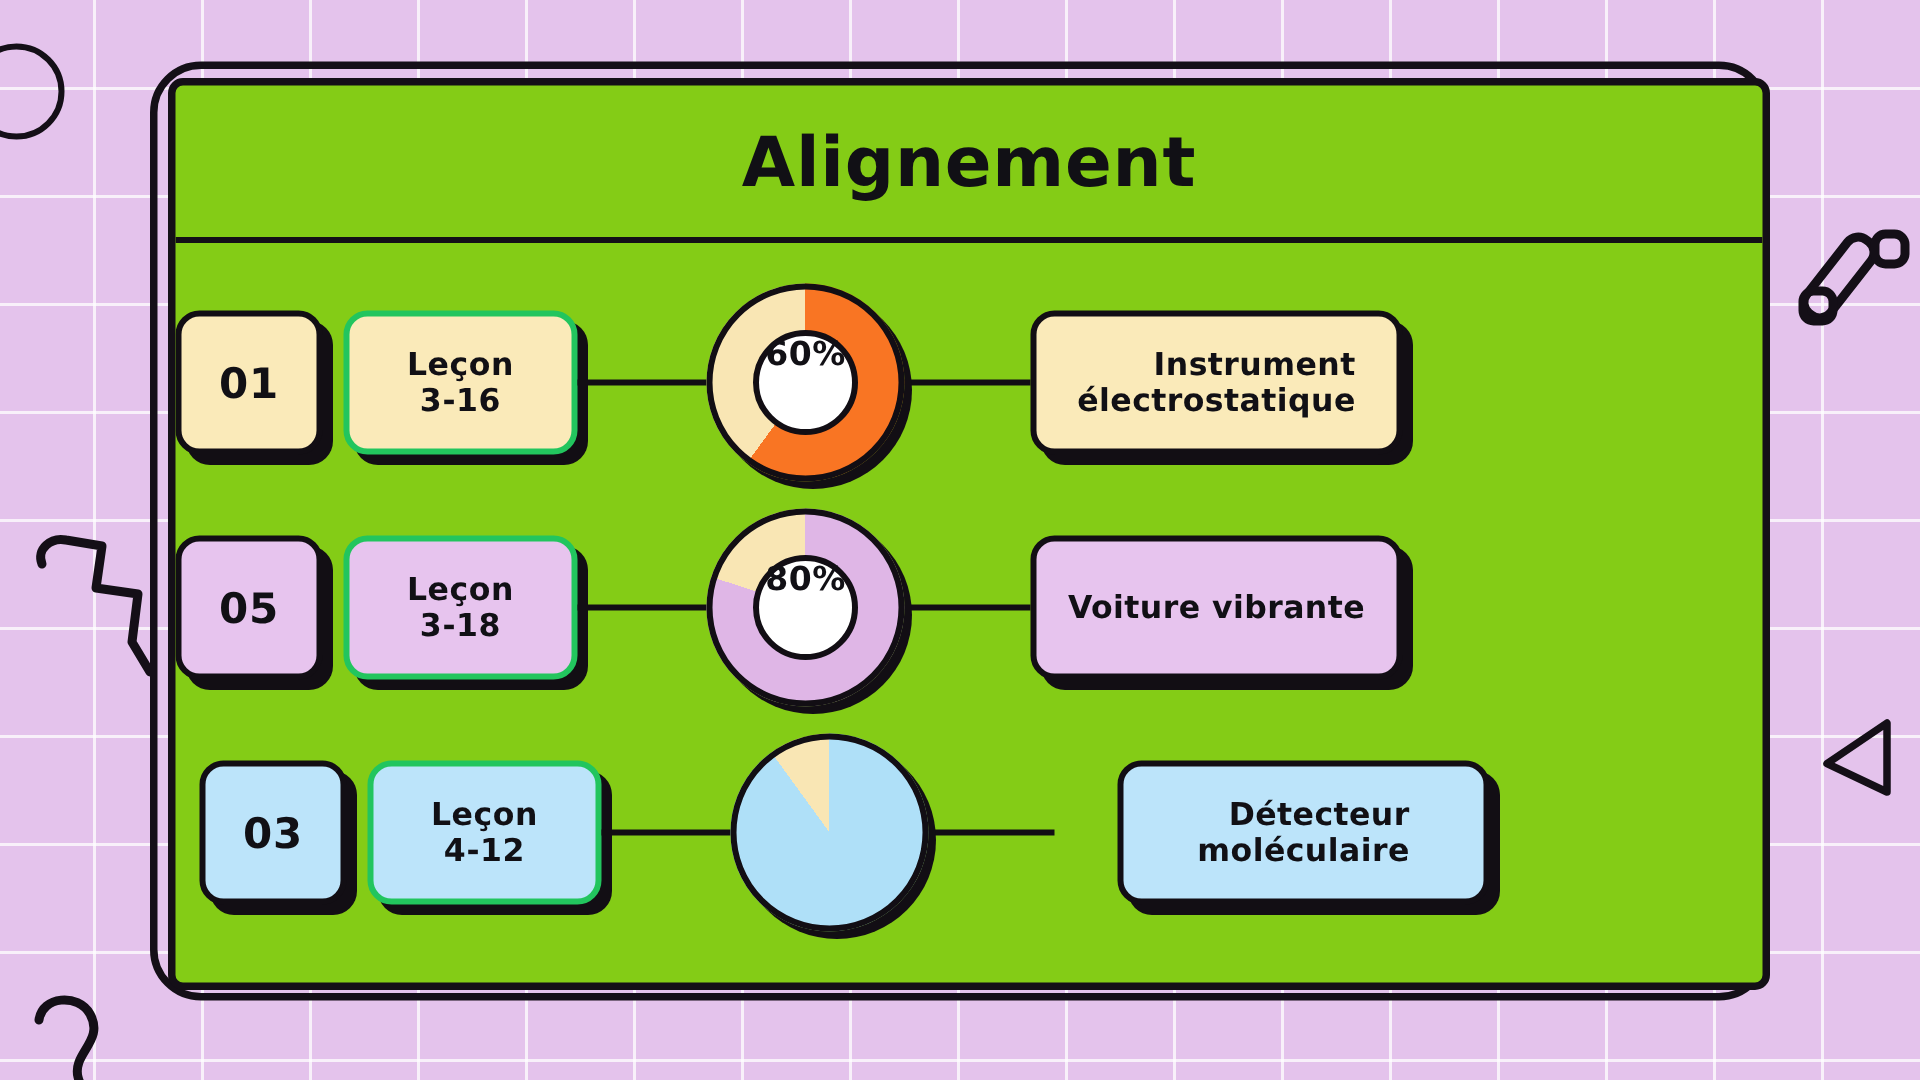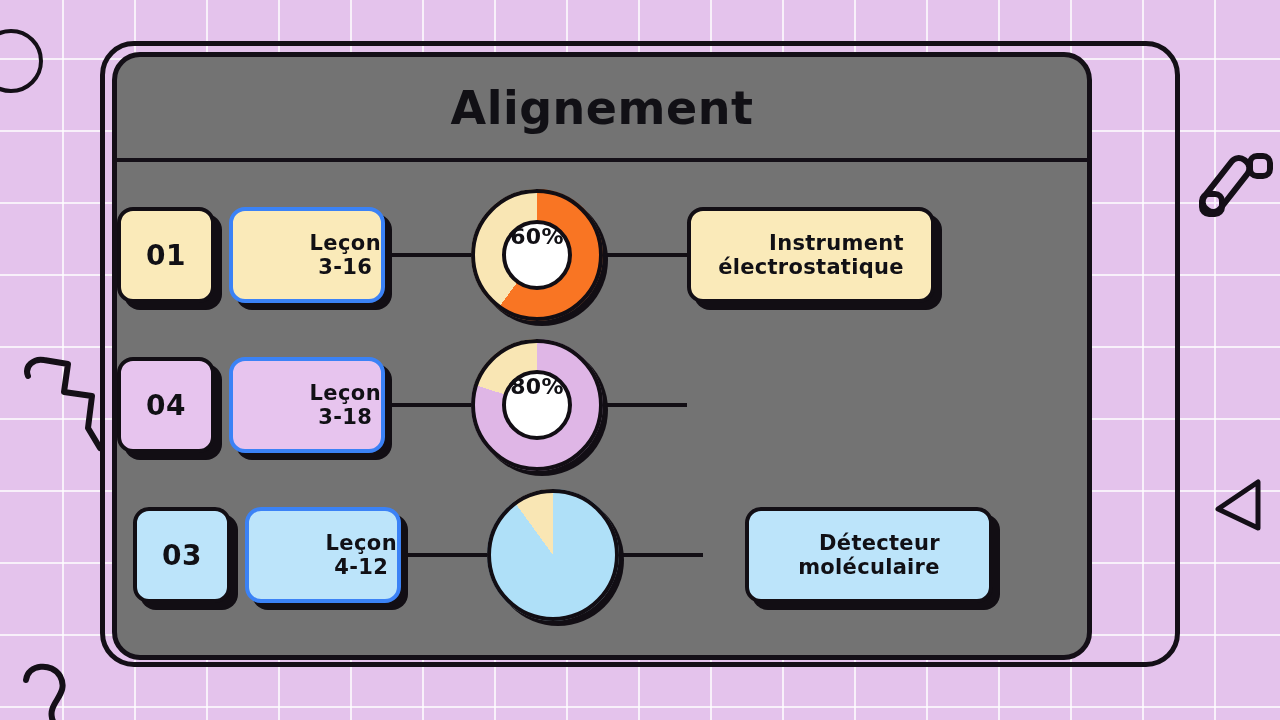--- a/index.html
+++ b/index.html
@@ -47,25 +47,25 @@
     height: 626px;
     border: 5px solid #140f17;
     border-radius: 34px;
     box-sizing: border-box;
     background: transparent;
   }
   #slide-card {
     position: absolute;
     left: 112px;
     top: 52px;
-    width: 980px;
+    width: 1068px;
     height: 608px;
-    background: #737373;
+    background: #84cc16;
     border: 5px solid #140f17;
-    border-radius: 28px;
+    border-radius: 10px;
     box-sizing: border-box;
     overflow: hidden;
   }
 
   
   #title-bar {
     height: 105px;
     border-bottom: 4px solid #140f17;
     display: flex;
     align-items: center;
@@ -115,26 +115,26 @@
     font-weight: 700;
     color: #111015;
     letter-spacing: 0.5px;
   }
 
   
   .lesson-card {
     width: 156px;
     height: 96px;
     margin-left: 14px;
-    border: 4px solid #3b82f6;
+    border: 4px solid #22c55e;
     border-radius: 16px;
     box-shadow: 7px 7px 0 #120e14;
     display: flex;
     align-items: center;
-    justify-content: flex-end;
+    justify-content: center;
     flex: none;
     box-sizing: border-box;
   }
   .lesson-card-text {
     font-size: 21px;
     font-weight: 700;
     color: #111015;
     text-align: center;
     line-height: 1.16;
     white-space: pre-line;
@@ -263,34 +263,37 @@
           </div>
         </div>
         <div class="connector connector-right"></div>
         <div class="result-card" style="background: rgb(250, 234, 185);">
           <span class="result-card-text">Instrument
 électrostatique</span>
         </div>
       </div>
       <div class="alignment-row">
         <div class="number-badge" style="background: rgb(231, 196, 238);">
-          <span class="number-badge-text">04</span>
+          <span class="number-badge-text">05</span>
         </div>
         <div class="lesson-card" style="background: rgb(231, 196, 238);">
           <span class="lesson-card-text">Leçon
 3-18</span>
         </div>
         <div class="connector connector-left"></div>
         <div class="donut-wrap" style="background: conic-gradient(rgb(223, 182, 230) 0deg, rgb(223, 182, 230) 288deg, rgb(249, 230, 180) 288deg, rgb(249, 230, 180) 360deg); border-radius: 50%;">
           <div class="donut-ring"></div>
           <div class="donut-center">
             <span class="donut-pct">80%</span>
           </div>
         </div>
         <div class="connector connector-right"></div>
+        <div class="result-card" style="background: rgb(231, 196, 238);">
+          <span class="result-card-text">Voiture vibrante</span>
+        </div>
       </div>
       <div class="alignment-row">
         <div class="number-badge" style="background: rgb(188, 228, 250); margin-left: 16px;">
           <span class="number-badge-text">03</span>
         </div>
         <div class="lesson-card" style="background: rgb(188, 228, 250);">
           <span class="lesson-card-text">Leçon
 4-12</span>
         </div>
         <div class="connector connector-left"></div>

